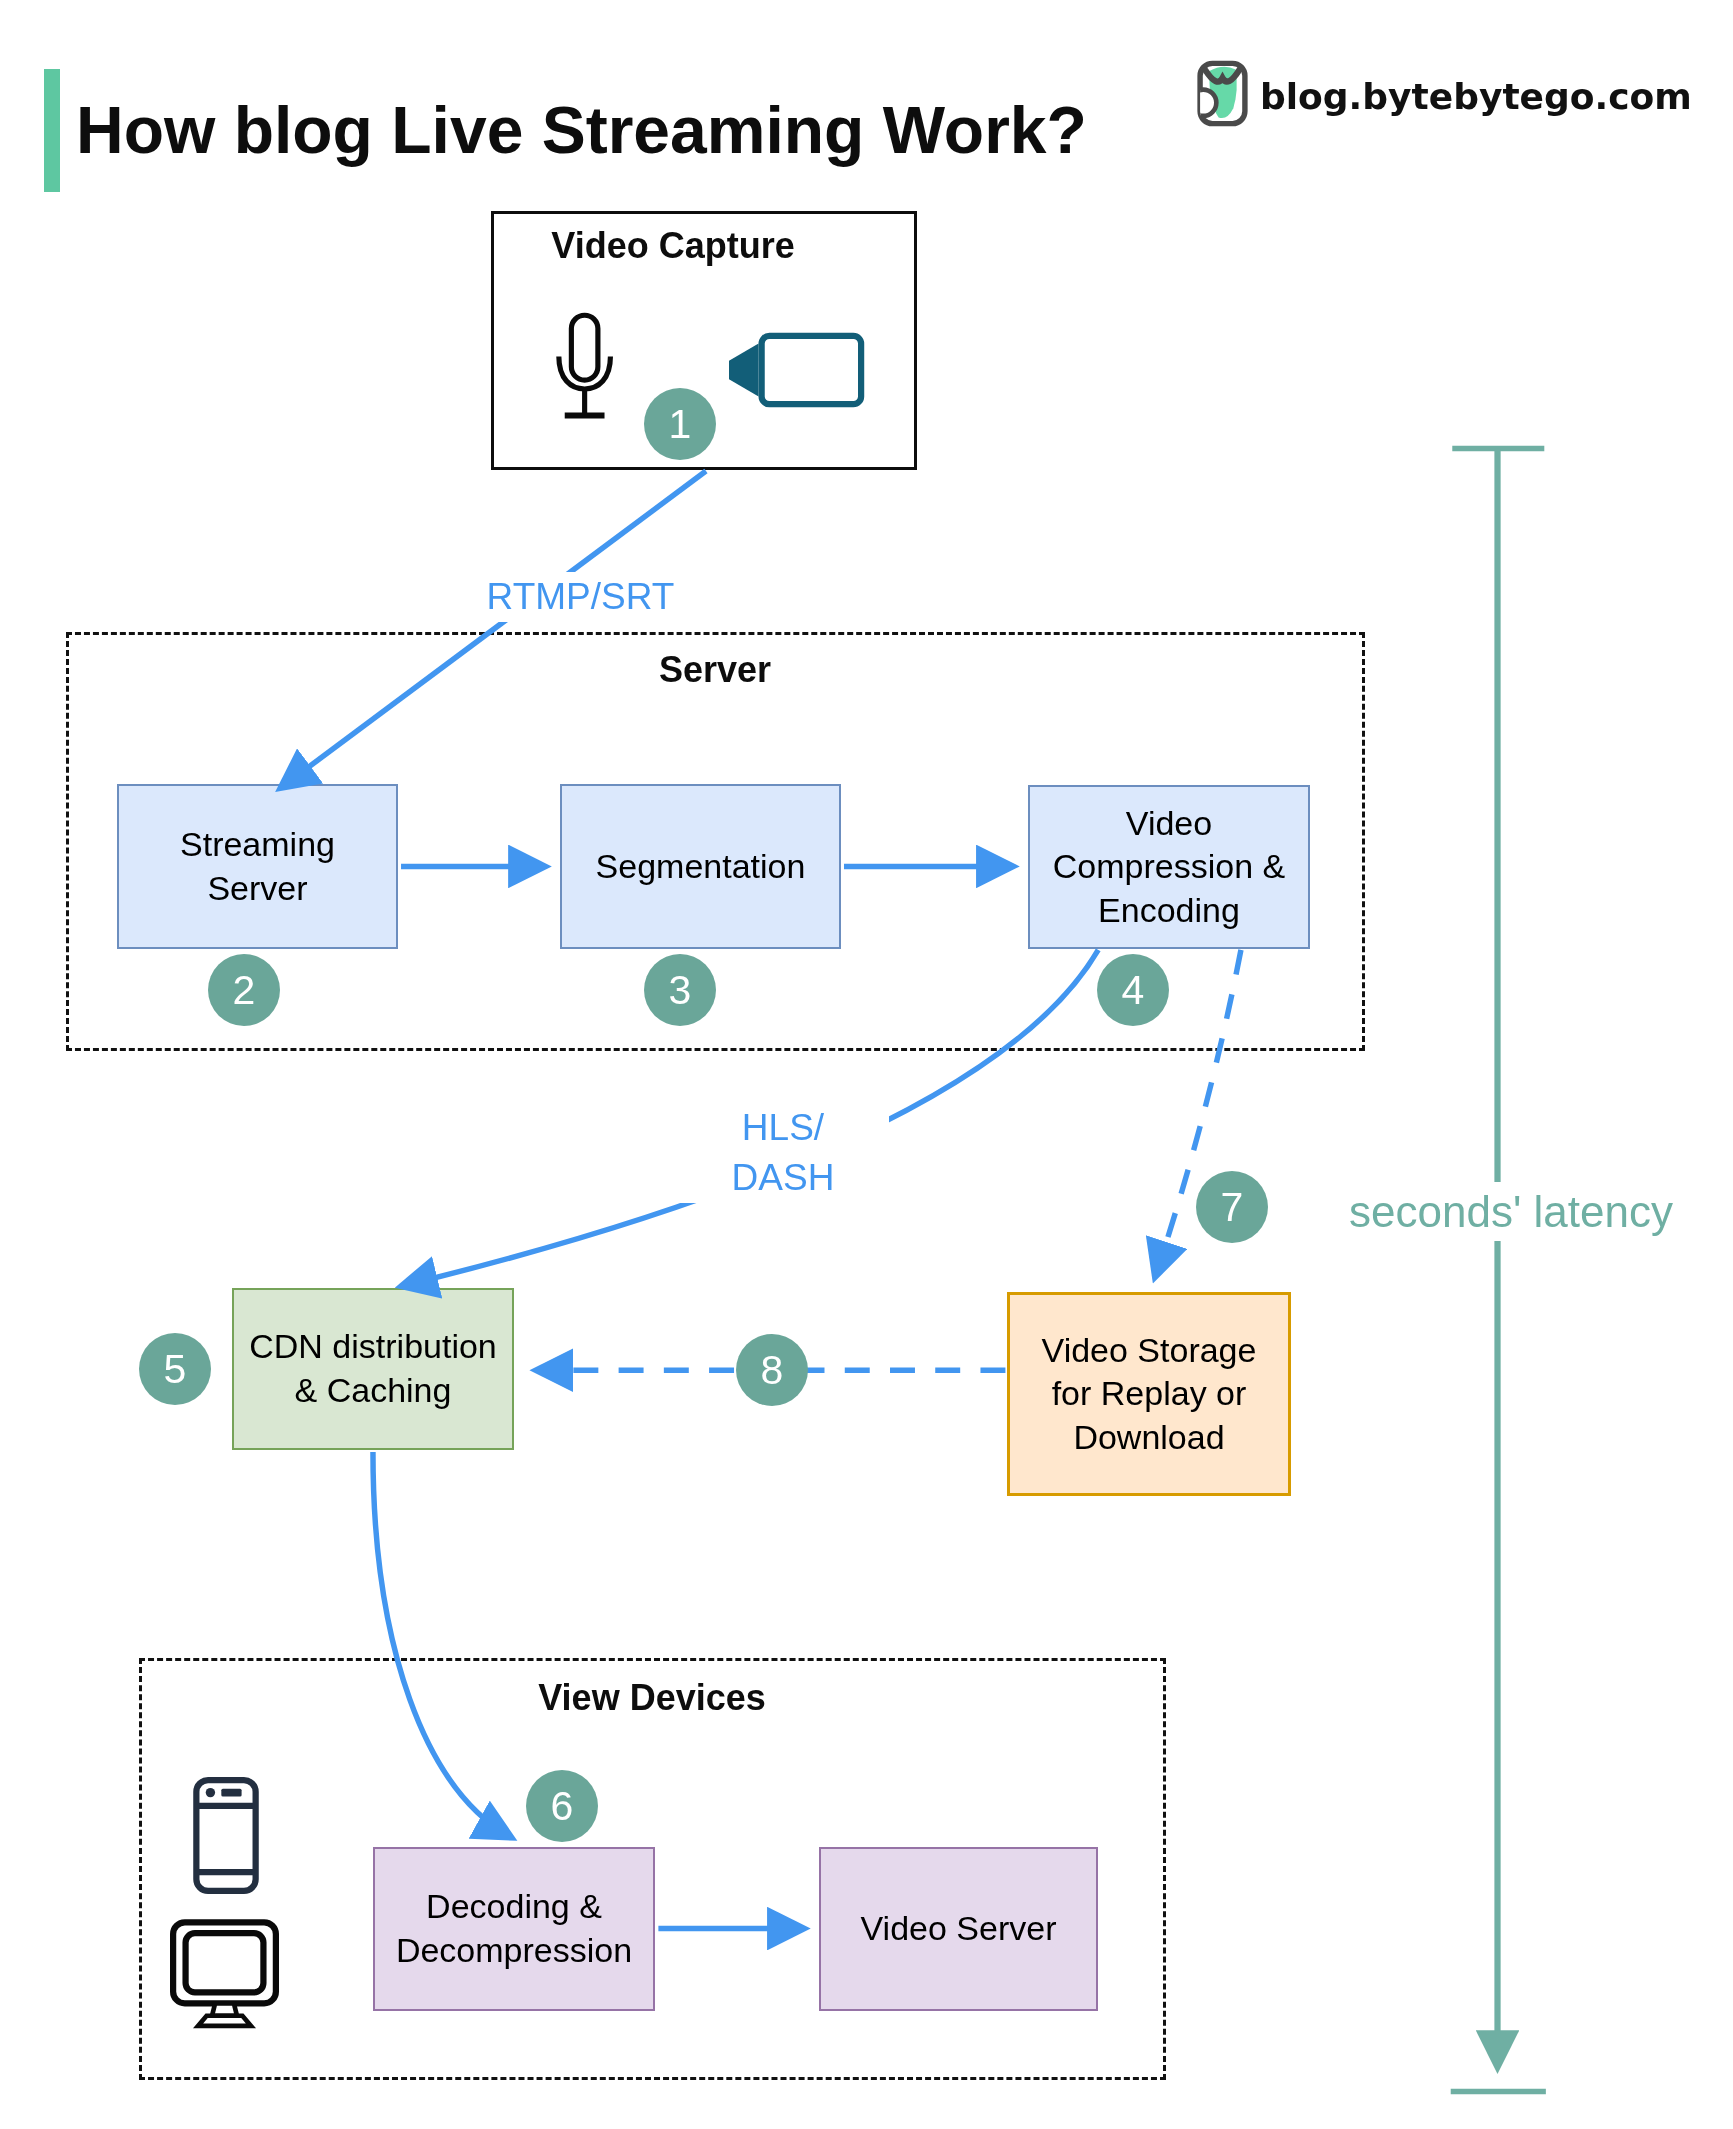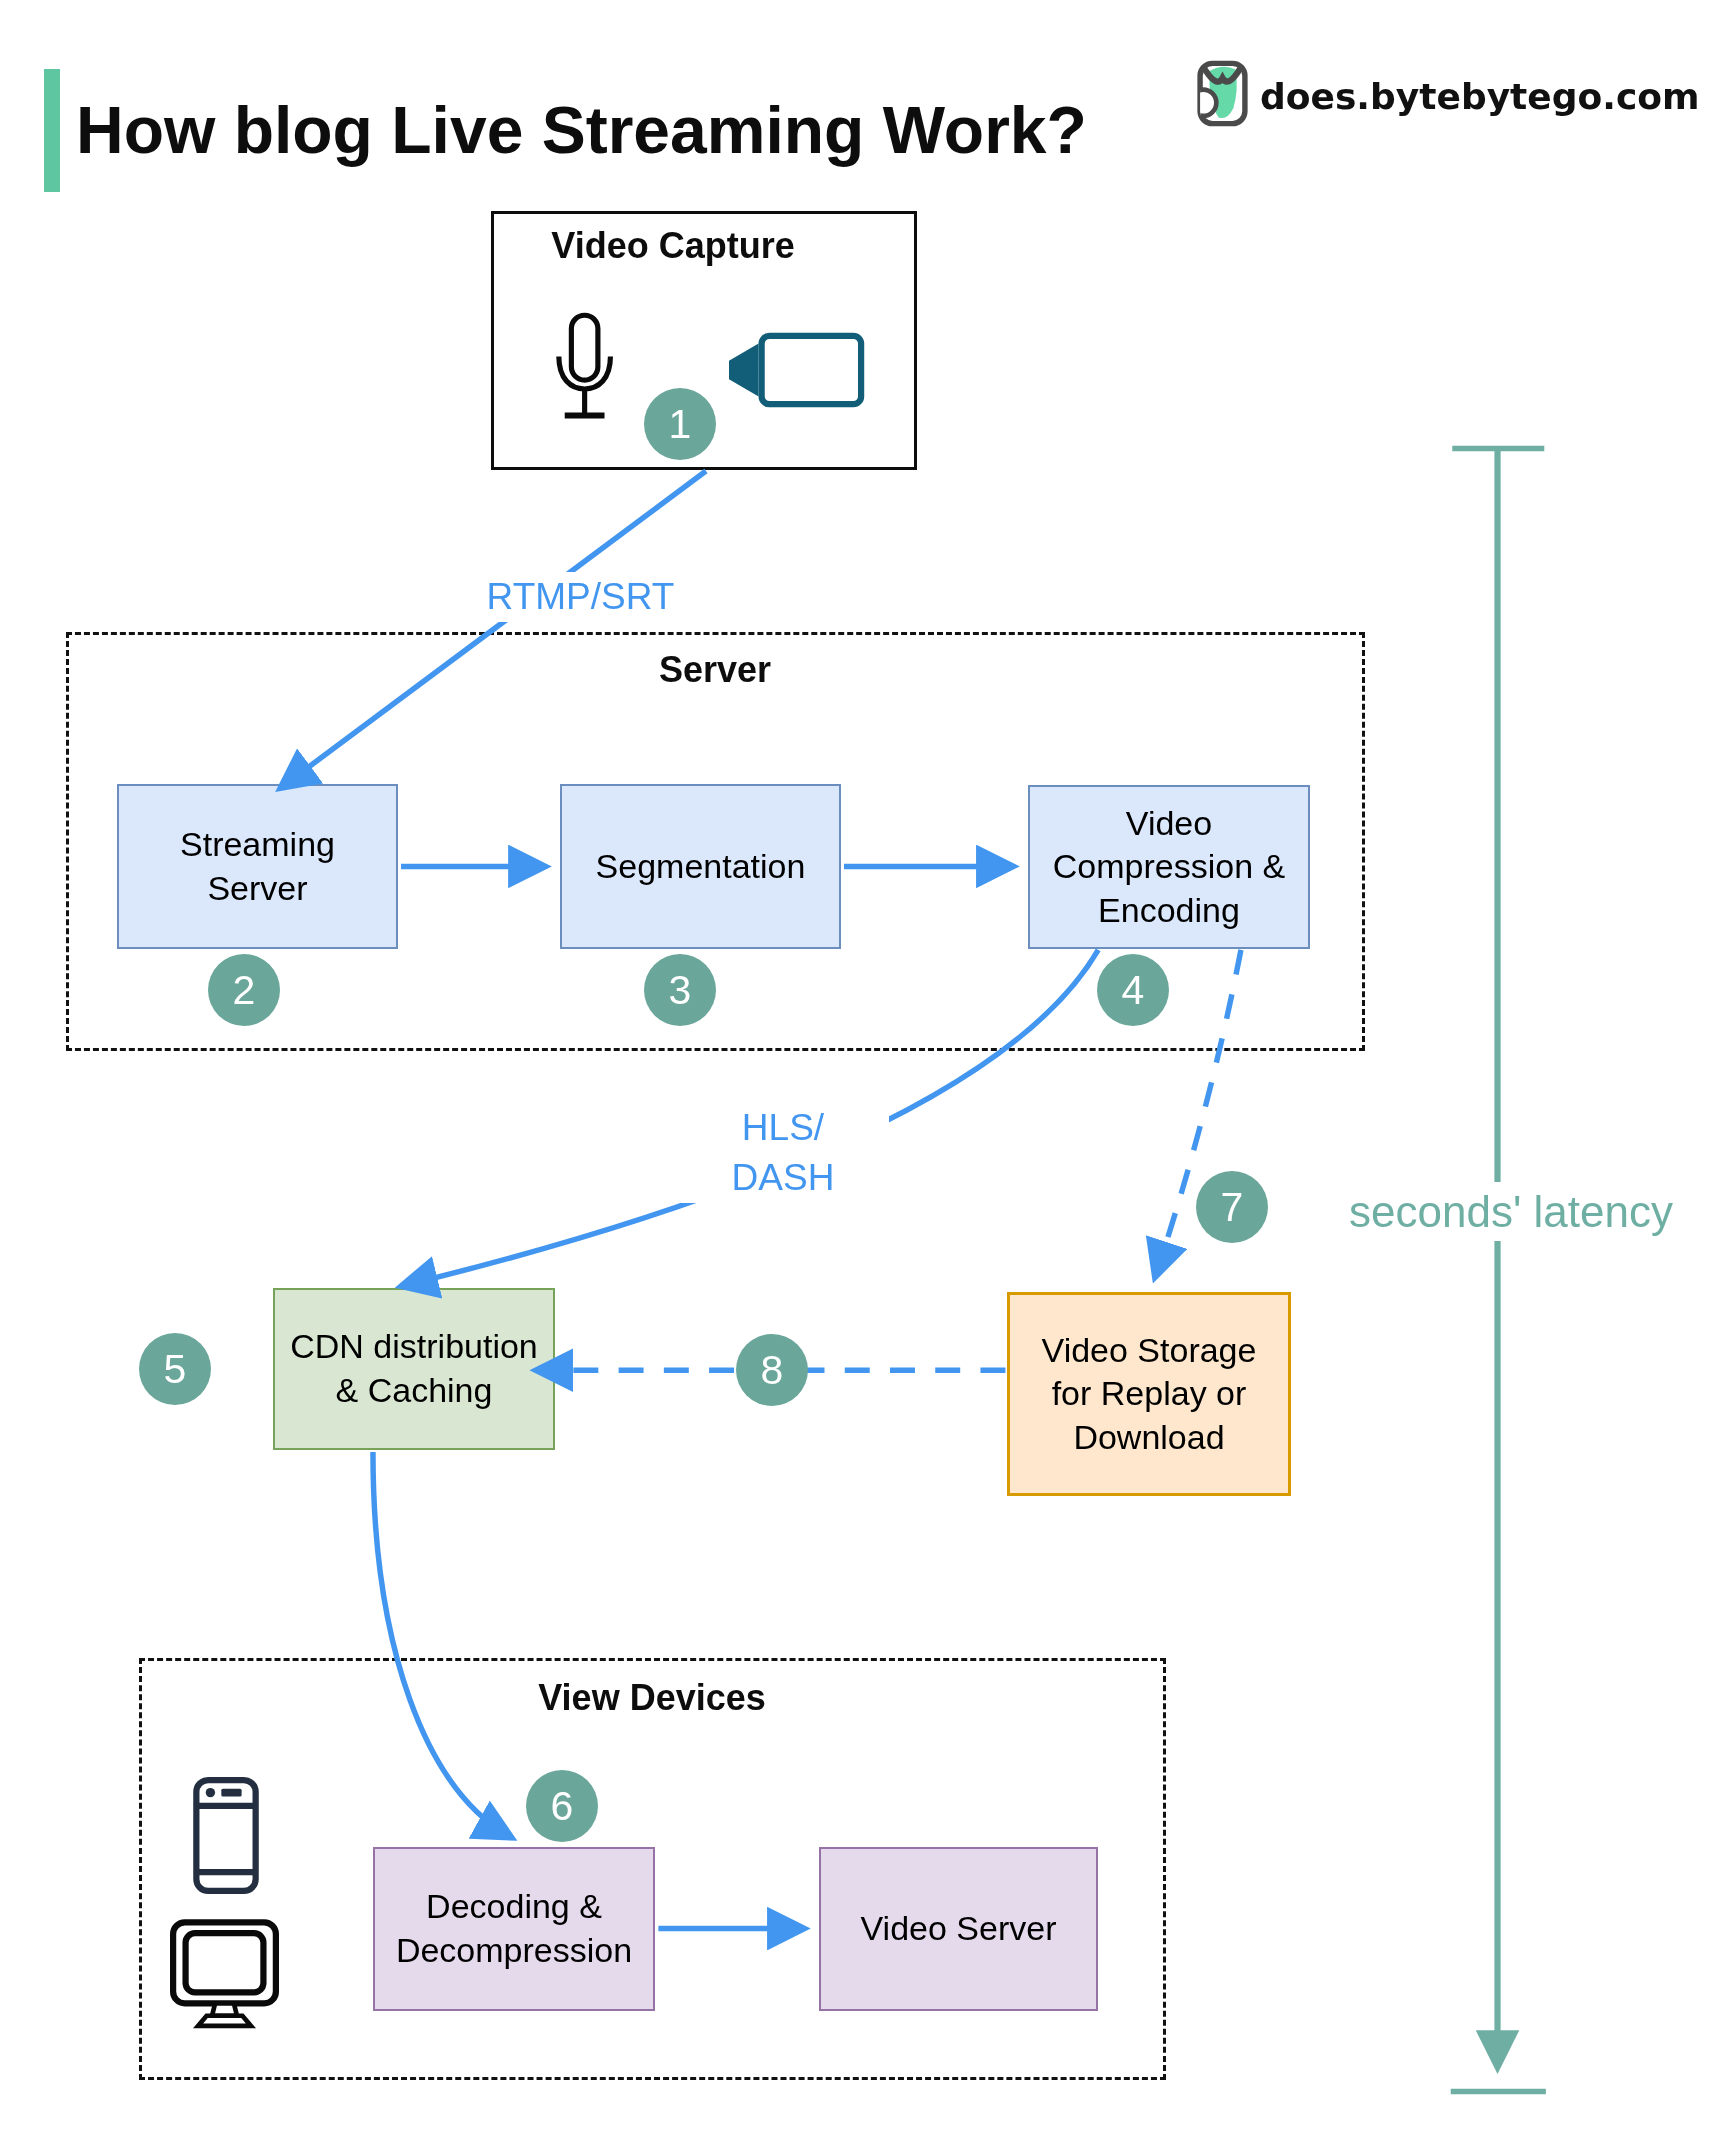--- a/index.html
+++ b/index.html
@@ -20,21 +20,21 @@
   .page-title{position:absolute;left:76px;top:69px;height:123px;line-height:123px;
     font-size:66px;font-weight:bold;color:#0d0d0d;white-space:nowrap;}
   .site-text{position:absolute;left:1260px;top:69px;height:55px;line-height:55px;
     font-family:"DejaVu Sans", sans-serif;font-size:36px;font-weight:bold;color:#111;white-space:nowrap;}
   .group{position:absolute;border:3.1px dashed #111;box-sizing:border-box;background:transparent;z-index:1;}
   .group-label{position:absolute;transform:translateX(-50%);font-size:36px;font-weight:bold;color:#0d0d0d;z-index:2;white-space:nowrap;}
   .node{position:absolute;box-sizing:border-box;display:flex;align-items:center;justify-content:center;
     text-align:center;white-space:pre-line;font-size:34px;line-height:1.28;color:#000;z-index:3;}
   .plain-node{background:#fff;border:3.1px solid #0d0d0d;}
   .blue-node{background:var(--blue-fill);border:2.3px solid var(--blue-stroke);}
-  .green-node{background:var(--green-fill);border:2.3px solid var(--green-stroke);margin-left:41px;}
+  .green-node{background:var(--green-fill);border:2.3px solid var(--green-stroke);}
   .orange-node{background:var(--orange-fill);border:3.1px solid var(--orange-stroke);}
   .purple-node{background:var(--purple-fill);border:2.3px solid var(--purple-stroke);}
   .vc-title{position:absolute;left:491px;top:225px;width:364px;text-align:center;
     font-size:36px;font-weight:bold;color:#0d0d0d;z-index:4;}
   svg.overlay{position:absolute;left:0;top:0;z-index:5;pointer-events:none;}
   svg.icon{position:absolute;z-index:6;}
   .edge-label{position:absolute;color:var(--arrow-blue);font-size:37px;background:#fff;
     white-space:pre-line;text-align:center;z-index:6;line-height:1.35;}
   .latency-label{position:absolute;left:1349px;top:1182px;width:328px;text-align:left;
     color:var(--latency-teal);font-size:44px;background:#fff;z-index:6;padding:4.7px 0;}
@@ -59,21 +59,21 @@
           <rect x="4" y="4" width="58" height="78" rx="16"></rect>
         </clipPath>
       </defs>
     <rect x="4" y="4" width="58" height="78" rx="16" fill="#ffffff" stroke="#4a4a4a" stroke-width="7"></rect>
     <g clip-path="url(#logoclip)">
       <path d="M 16 14 Q 34 4 50 12 Q 54 40 47 62 Q 39 78 28 74 Q 15 56 16 14 Z" fill="#66d9a8"></path>
       <path d="M 11 13 Q 26 36 33 23 Q 40 36 55 12" fill="none" stroke="#4a4a4a" stroke-width="8" stroke-linecap="round"></path>
       <circle cx="8" cy="55" r="17" fill="#ffffff" stroke="#4a4a4a" stroke-width="6"></circle>
     </g>
   </svg>
-  <div class="site-text">does.bytebytego.com</div>
+  <div class="site-text">blog.bytebytego.com</div>
 
   <div class="group" style="left:66px;top:632px;width:1299px;height:419px;"></div>
   <div class="group-label" style="left:715px;top:649px;">Server</div>
 
   <div class="group" style="left:139px;top:1658px;width:1027px;height:422px;"></div>
   <div class="group-label" style="left:652px;top:1677px;">View Devices</div>
 
   <div class="node plain-node" style="left:491px;top:211px;width:426px;height:259px;"></div>
   <div class="vc-title">Video Capture</div>
 

